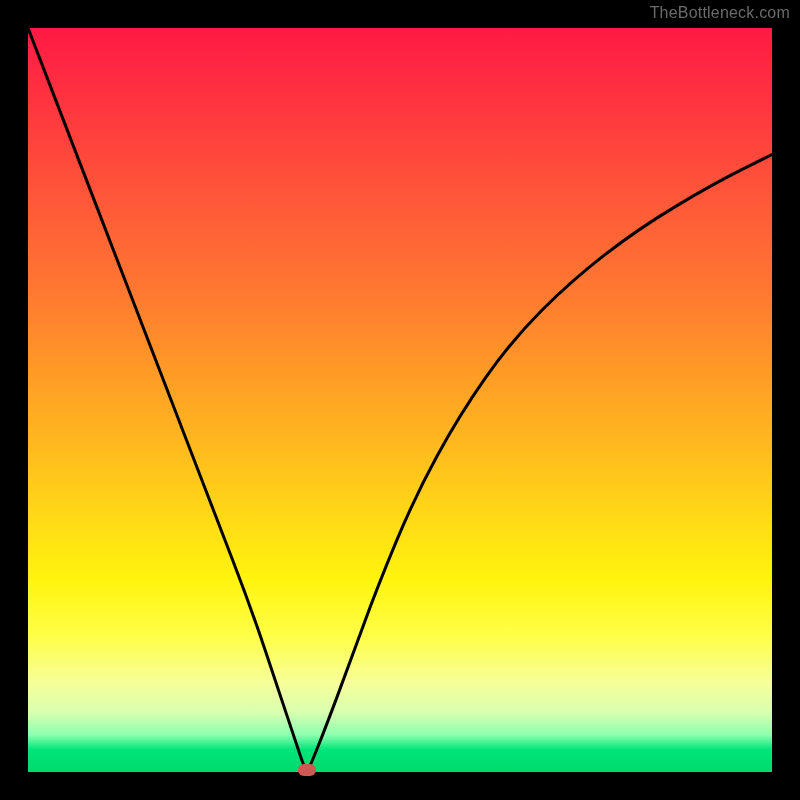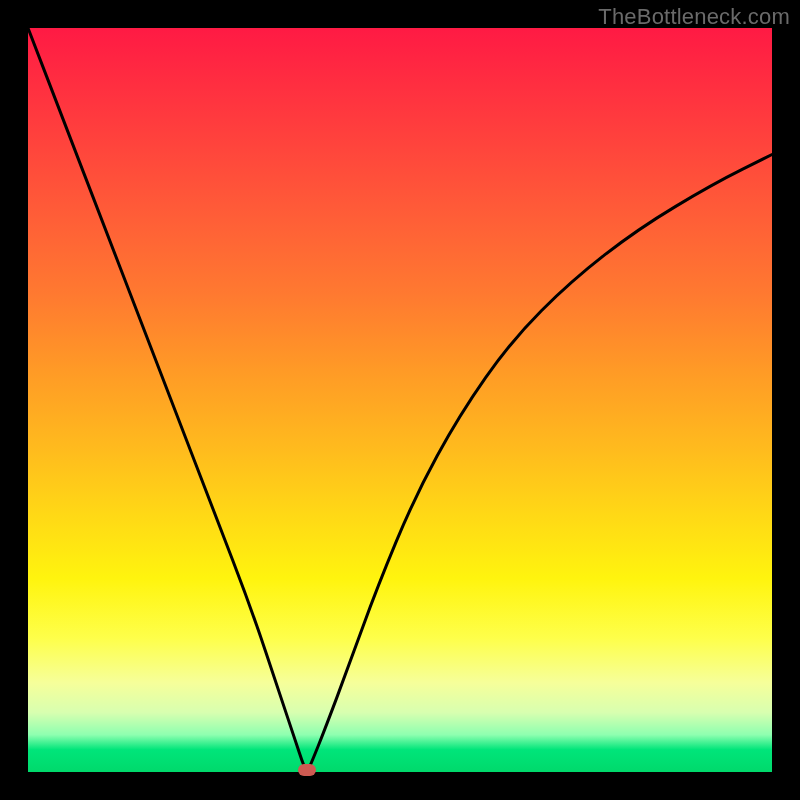--- a/index.html
+++ b/index.html
@@ -42,21 +42,21 @@
       #8effb0 95%,
       #00e57a 97%,
       #00d96b 100%
     );
   }
   .watermark {
     position: absolute;
     top: 4px;
     right: 10px;
     color: #6a6a6a;
-    font-size: 22px;
+    font-size: 16px;
     letter-spacing: 0.2px;
     user-select: none;
   }
   svg.curve {
     position: absolute;
     left: 0;
     top: 0;
     width: 744px;
     height: 744px;
     overflow: visible;

